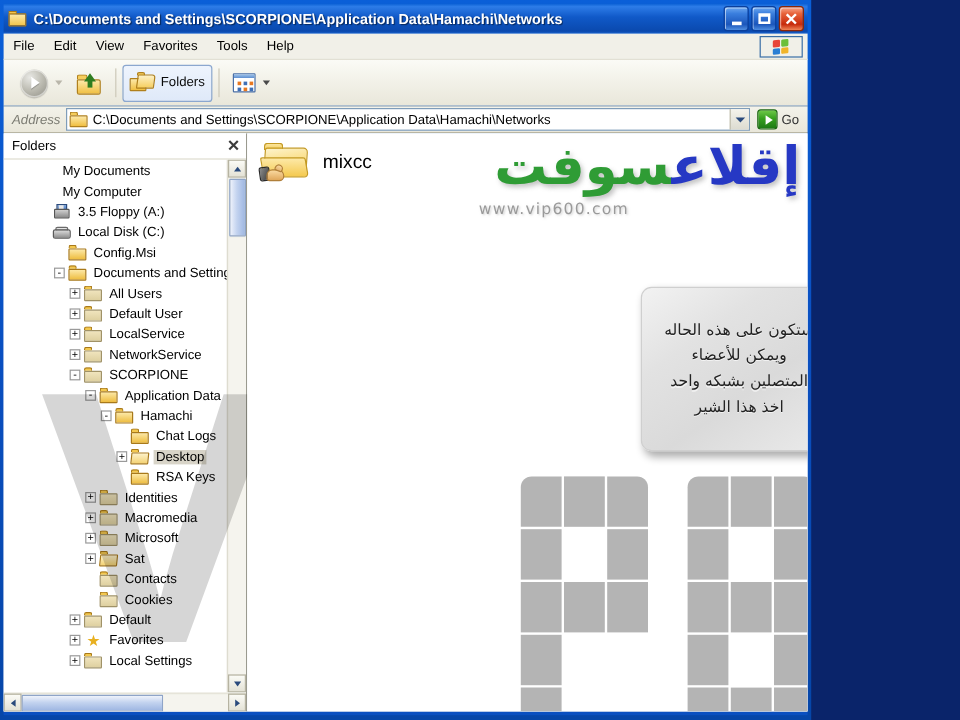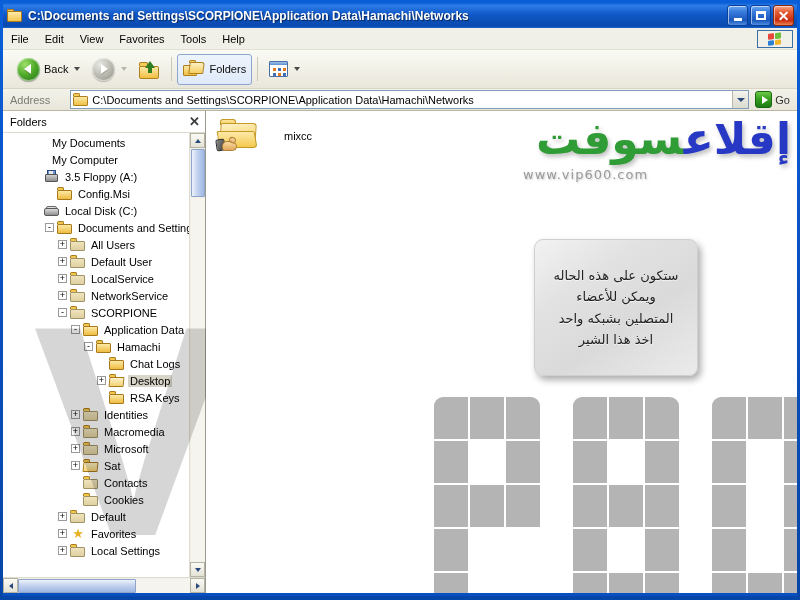--- a/index.html
+++ b/index.html
@@ -6,21 +6,21 @@
   html, body {
     width: 800px; height: 600px;
     overflow: hidden;
     font-family: "Liberation Sans", sans-serif;
     background: #0a246a;
   }
 
   
   #window {
     position: absolute; left: 0; top: 0;
-    width: 800px; height: 600px;
+    width: 676px; height: 600px;
     background: linear-gradient(180deg,#0a5fd8 0%,#0a4fc0 50%,#0646a8 100%);
     padding: 3px 3px 4px 3px;
     display: flex; flex-direction: column;
   }
 
   
   #titlebar {
     height: 25px; flex: 0 0 25px;
     background: linear-gradient(180deg,#0a60d4 0%,#2d7ce8 10%,#1059c8 45%,#0a49ae 92%,#1b63cc 100%);
     display: flex; align-items: center;
@@ -176,21 +176,21 @@
   .ico-views .d1 { background:#e87820; }
   .ico-views .d2 { background:#3f6fb5; }
 
   
   #addrbar {
     flex:0 0 22px; height:22px;
     background:linear-gradient(180deg,#f3f2ea,#e9e7da);
     display:flex; align-items:center; padding:0 3px;
     border-bottom:1px solid #b9b6a4;
   }
-  #addr-label { font-size:11px; color:#7b7b72; padding:0 20px 0 4px; }
+  #addr-label { font-size:11px; color:#7b7b72; padding:0 5px 0 4px;font-style:italic; }
   #addr-input {
     flex:1; height:19px; background:#fff; border:1px solid #7f9db9;
     display:flex; align-items:center; padding-left:2px; position:relative;
   }
   #addr-folder { width:16px;height:13px;position:relative;flex:0 0 16px;margin-right:3px; }
   #addr-folder .b { position:absolute;left:0;bottom:0;width:15px;height:10px;
     background:linear-gradient(180deg,#fde9a8,#f0bf42);border:1px solid #b0801d;border-radius:1px; }
   #addr-folder .t { position:absolute;left:0;top:0;width:7px;height:3px;
     background:#f5cd5c;border:1px solid #b0801d;border-bottom:none;border-radius:2px 2px 0 0; }
   #addr-text { font-size:11px; color:#000; white-space:nowrap; overflow:hidden; }
@@ -351,21 +351,21 @@
     position:absolute;left:6px;top:6px;width:15px;height:10px;
     background:linear-gradient(180deg,#f9d9a0,#e0a85c);
     border:1px solid #b07f3a; border-radius:7px 8px 6px 4px;
   }
   .ico-share .hand .thumb {
     position:absolute;left:13px;top:2px;width:7px;height:6px;
     background:linear-gradient(180deg,#f9d9a0,#e6b470);
     border:1px solid #b07f3a; border-radius:4px 4px 2px 2px; transform:rotate(22deg);
   }
   #file-label {
-    font-size:11px; color:#000; margin-left:24px; white-space:nowrap;
+    font-size:16px; color:#000; margin-left:9px; white-space:nowrap;
   }
 
   
   #annot {
     position:absolute; left:328px; top:128px; width:164px; height:137px;
     background: linear-gradient(145deg,#f2f2f2 0%,#e2e2e2 30%,#dadada 60%,#ebebeb 100%);
     border:1px solid #cfcfcf; border-radius:9px;
     box-shadow: 3px 4px 7px rgba(0,0,0,.33);
     display:flex; flex-direction:column; align-items:center; justify-content:center;
     padding:6px 8px;
@@ -464,27 +464,20 @@
           <i></i>
           <i></i>
           <i></i>
           <i></i>
         </div>
     </div>
   </div>
 
   <div id="toolbar">
     <div class="tb-btn">
-      <div class="navcirc green">
-        <div class="arrow-l sh"></div>
-      </div>
-      <span class="tb-label">Back</span>
-      <span class="tb-arrow"></span>
-    </div>
-    <div class="tb-btn">
       <div class="navcirc grey">
         <div class="arrow-r sh"></div>
       </div>
       <span class="tb-arrow dim"></span>
     </div>
     <div class="tb-btn">
       <div class="ico-up">
         <div class="tab"></div>
           <div class="body"></div>
           <div class="ga"></div>
@@ -556,35 +549,35 @@
             </div>
             <div class="trow" style="padding-left: 29px;">
               <span class="exp none"></span>
               <span class="ico-floppy">
                 <i class="d"></i>
                 <i class="s"></i>
                 <i class="o"></i>
               </span>
               <span class="tlabel">3.5 Floppy (A:)</span>
             </div>
-            <div class="trow" style="padding-left: 42px;">
-              <span class="exp none"></span>
-              <span class="ficon">
-                <i class="ft2"></i>
-                <i class="fb2"></i>
-              </span>
-              <span class="tlabel">Config.Msi</span>
-            </div>
             <div class="trow" style="padding-left: 29px;">
               <span class="exp none"></span>
               <span class="ico-disk">
                 <i class="t"></i>
                 <i class="o"></i>
               </span>
               <span class="tlabel">Local Disk (C:)</span>
+            </div>
+            <div class="trow" style="padding-left: 42px;">
+              <span class="exp none"></span>
+              <span class="ficon">
+                <i class="ft2"></i>
+                <i class="fb2"></i>
+              </span>
+              <span class="tlabel">Config.Msi</span>
             </div>
             <div class="trow" style="padding-left: 42px;">
               <span class="exp">-</span>
               <span class="ficon">
                 <i class="ft2"></i>
                 <i class="fb2"></i>
               </span>
               <span class="tlabel">Documents and Settings</span>
             </div>
             <div class="trow" style="padding-left: 55px;">

